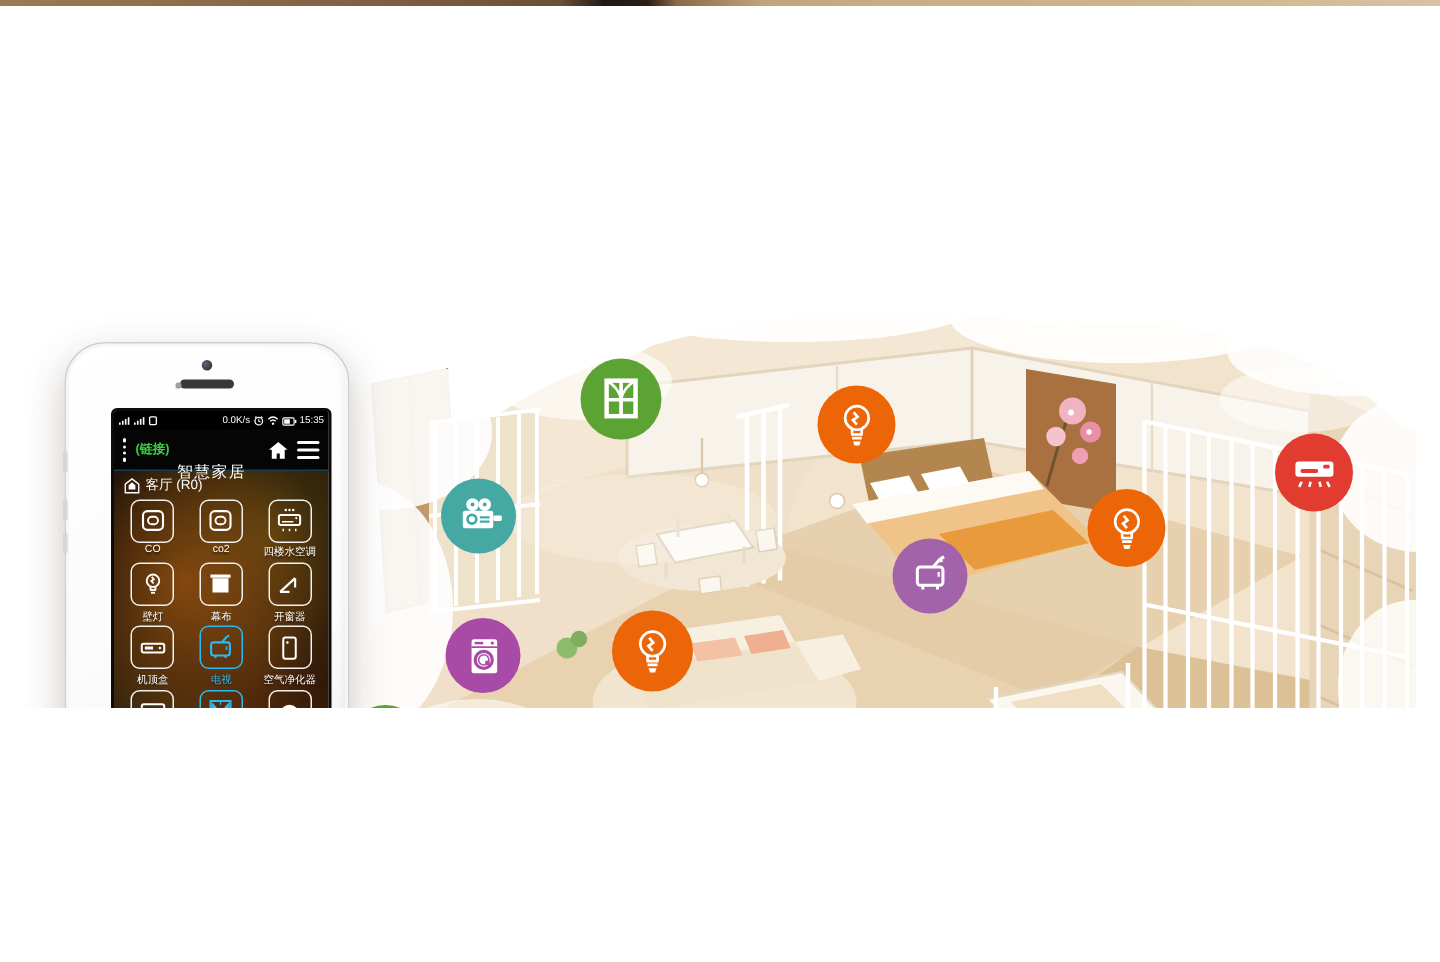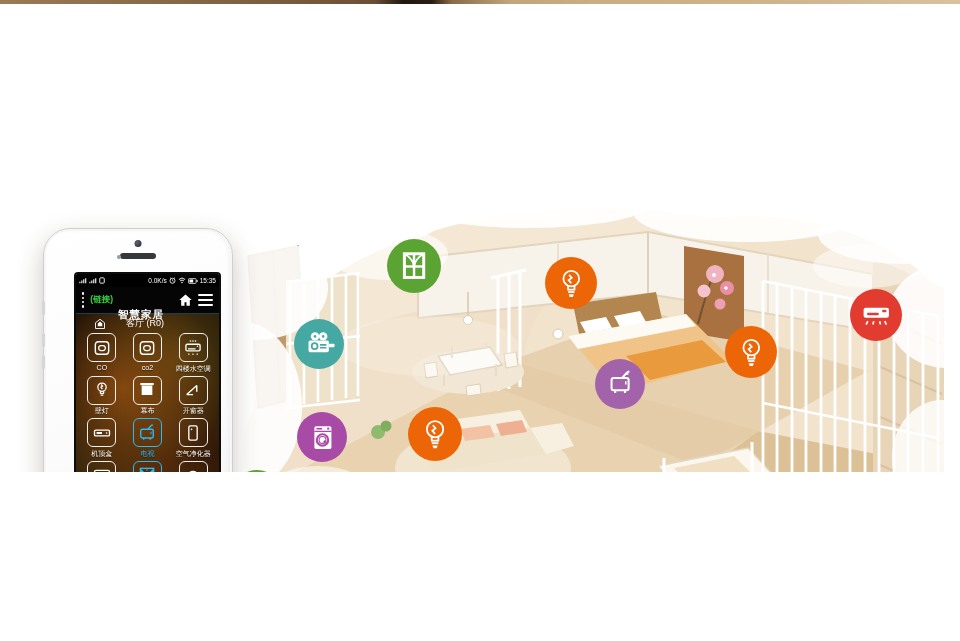--- a/index.html
+++ b/index.html
@@ -40,26 +40,26 @@
       radial-gradient(circle at 62% 78%,rgba(150,62,12,.45),rgba(0,0,0,0) 55%),
       radial-gradient(circle at 18% 85%,rgba(80,86,24,.4),rgba(0,0,0,0) 50%);}
   .sbar{position:relative;height:13px;background:#000;display:flex;align-items:center;justify-content:space-between;
     padding:0 3px;color:#fff;font-size:6.5px;flex:0 0 auto;}
   .sbar .grp{display:flex;align-items:center;gap:2px;}
   .hdr{position:relative;height:26px;background:#050505;border-bottom:1px solid #174152;display:flex;align-items:center;
     padding:0 6px;gap:5px;color:#fff;flex:0 0 auto;}
   .hdr .dots{display:flex;flex-direction:column;gap:2px;margin-right:1px;}
   .hdr .dots i{width:2.3px;height:2.3px;border-radius:50%;background:#fff;}
   .hdr .link{color:#35d23c;font-size:8.5px;font-weight:bold;}
-  .hdr .title{font-size:10.5px;font-weight:bold;letter-spacing:1px;margin-top:29px;}
+  .hdr .title{font-size:10.5px;font-weight:normal;letter-spacing:1px;margin-top:29px;}
   .hdr .sp{flex:1;}
   .hb{display:flex;flex-direction:column;gap:2.5px;}
   .hb i{width:15px;height:2.3px;background:#fff;border-radius:1px;}
-  .room{position:relative;display:flex;align-items:center;gap:20px;color:#fff;font-size:9px;
-    padding:3px 18px 1px;flex:0 0 auto;}
+  .room{position:relative;display:flex;align-items:center;gap:3px;color:#fff;font-size:9px;
+    padding:3px 6px 1px;flex:0 0 auto;}
   .grid{position:relative;flex:1;display:grid;grid-template-columns:repeat(3,1fr);align-content:space-evenly;
     padding:1px 3px;row-gap:1px;}
   .dev{display:flex;flex-direction:column;align-items:center;color:#fff;}
   .devbox{width:27px;height:27px;border:1.6px solid #f1f1f1;border-radius:6px;display:flex;align-items:center;justify-content:center;}
   .devbox svg{width:20px;height:20px;}
   .dev.active{color:#2ab9f2;}
   .dev.active .devbox{border-color:#2ab9f2;}
   .devlbl{font-size:7px;margin-top:1.5px;white-space:nowrap;text-shadow:0 1px 1px rgba(0,0,0,.6);}
   .scenes{position:relative;display:flex;justify-content:space-around;align-items:flex-end;
     padding:2px 2px 4px;flex:0 0 auto;}

